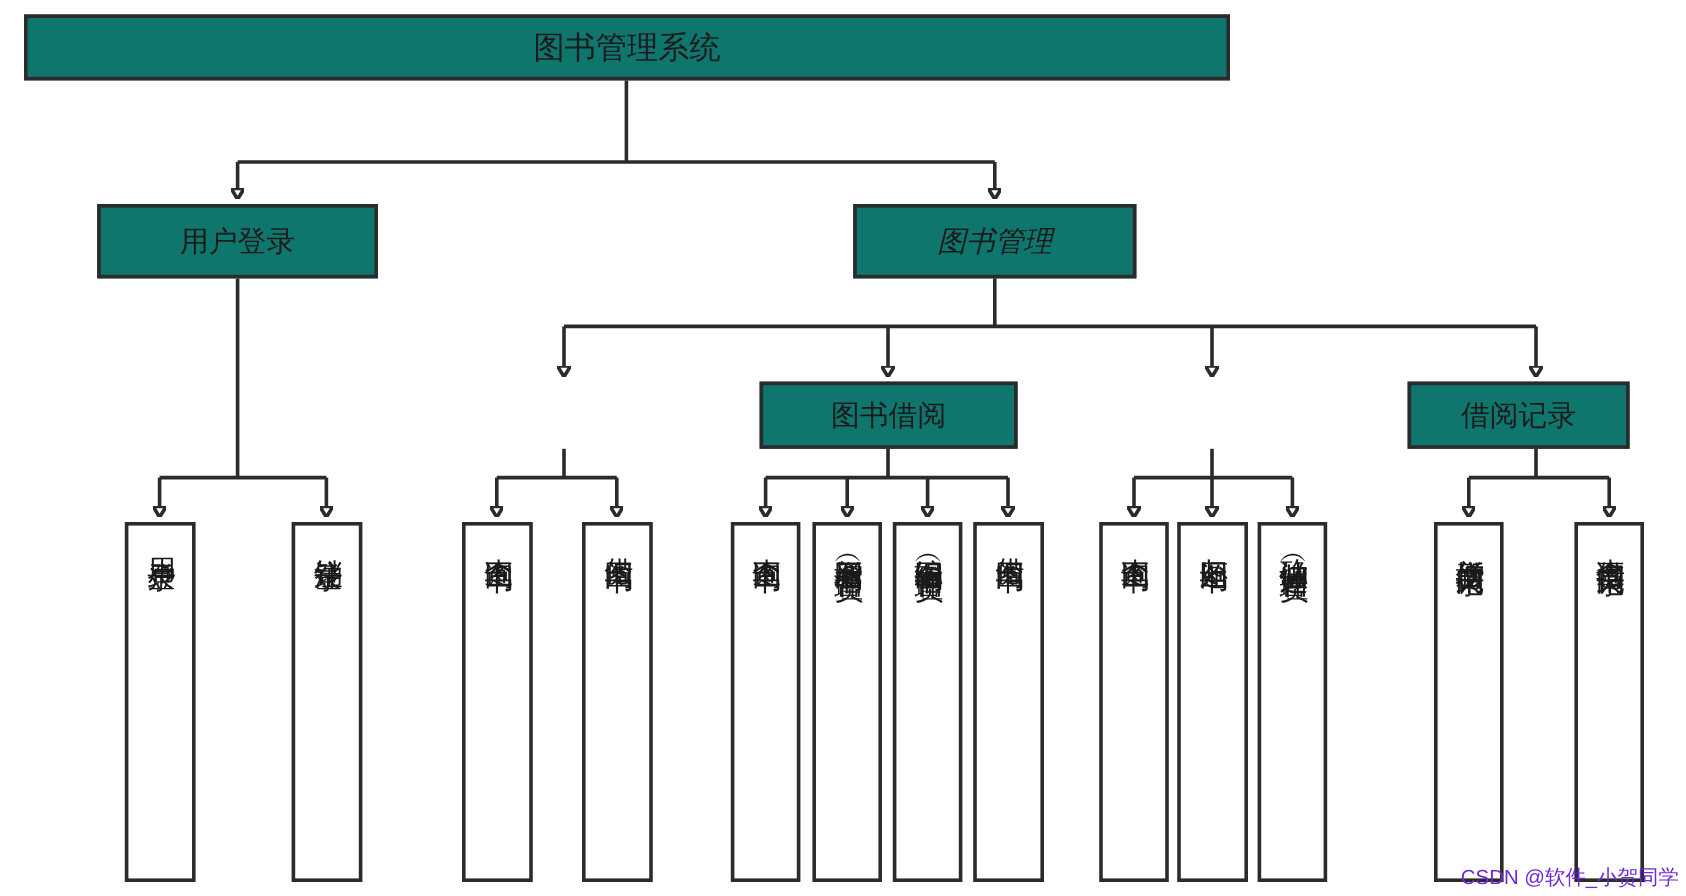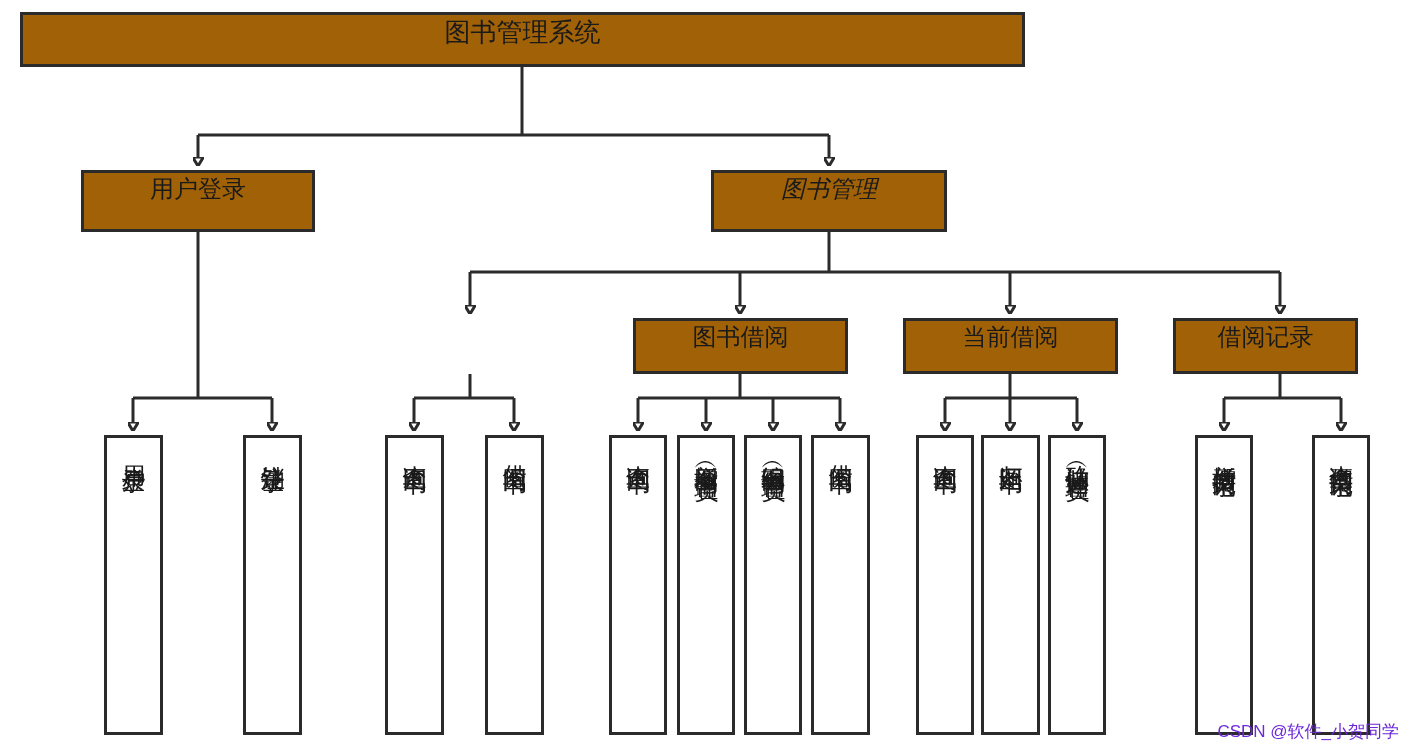--- a/index.html
+++ b/index.html
@@ -1,21 +1,21 @@
 <!DOCTYPE html>
 <html><head>
 <meta charset="utf-8">
 <style>
   html,body{margin:0;padding:0;background:#fff;}
   body{width:1405px;height:747px;overflow:hidden;
        font-family:"Liberation Sans","DejaVu Sans",sans-serif;}
   #canvas{position:relative;width:1405px;height:747px;background:#ffffff;}
 
-  .node{position:absolute;box-sizing:border-box;background:#a16207;
-        border:3px solid #2b2b2b;display:flex;align-items:flex-start;
+  .node{position:absolute;box-sizing:border-box;background:#0f766e;
+        border:3px solid #2b2b2b;display:flex;align-items:center;
         justify-content:center;color:#1a1a1a;}
   .node.lvl0{font-size:26px;}
   .node.lvl1{font-size:24px;}
   .node.lvl2{font-size:24px;}
 
   .leaf{position:absolute;box-sizing:border-box;background:#ffffff;
         border:3px solid #2b2b2b;display:flex;align-items:flex-start;
         justify-content:center;color:#1a1a1a;font-size:24px;
         padding-top:8px;}
   .leaf .vtext{writing-mode:vertical-rl;text-orientation:upright;
@@ -88,23 +88,20 @@
   <div class="node lvl1" style="left:81px;top:170px;width:234px;height:62px;">
     <span>用户登录</span>
   </div>
   <div class="node lvl1" style="left:711px;top:170px;width:236px;height:62px;font-style:italic;">
     <span>图书管理</span>
   </div>
 
   <div class="node lvl2" style="left:633px;top:318px;width:215px;height:56px;">
     <span>图书借阅</span>
   </div>
-  <div class="node lvl2" style="left:903px;top:318px;width:215px;height:56px;">
-    <span>当前借阅</span>
-  </div>
   <div class="node lvl2" style="left:1173px;top:318px;width:185px;height:56px;">
     <span>借阅记录</span>
   </div>
 
   <div class="leaf" style="left:104px;top:435px;width:59px;height:300px;">
     <span class="vtext">用户登录</span>
   </div>
   <div class="leaf" style="left:243px;top:435px;width:59px;height:300px;">
     <span class="vtext">注销登录</span>
   </div>

